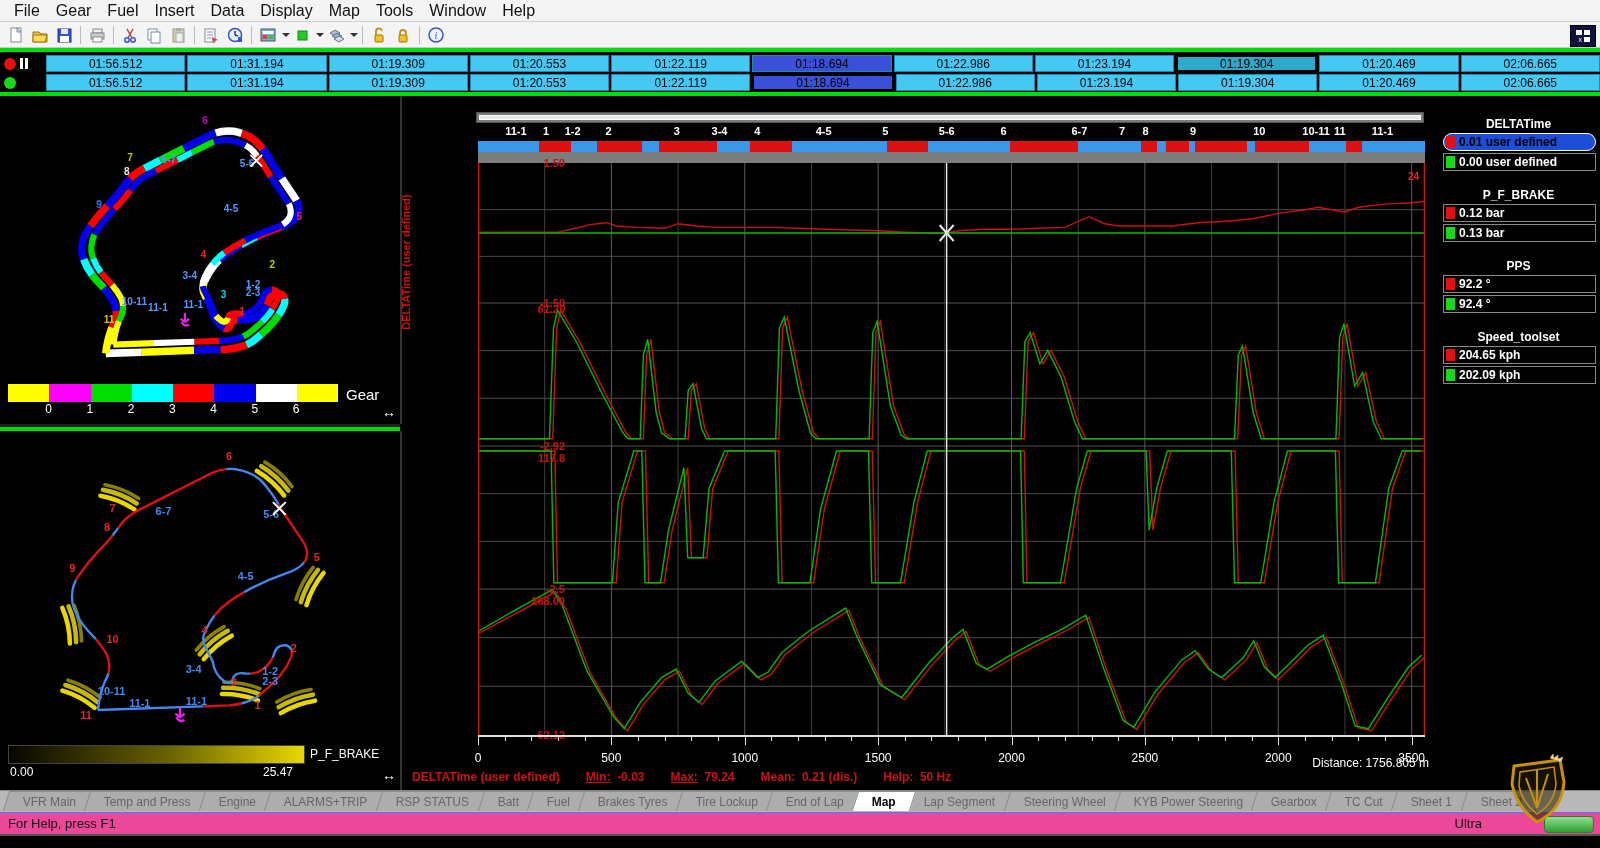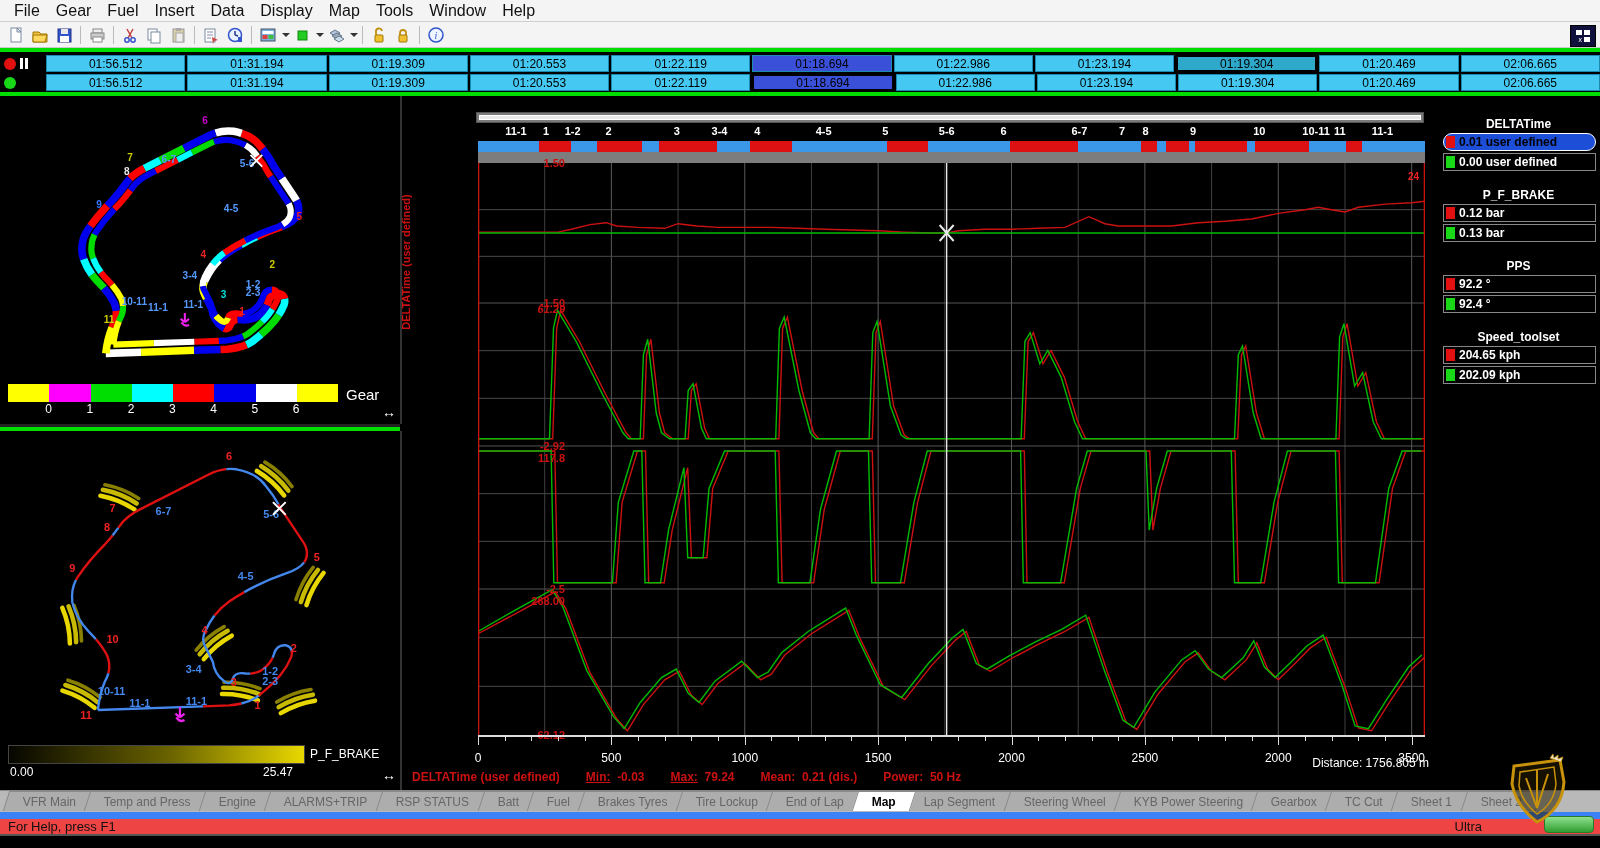--- a/index.html
+++ b/index.html
@@ -60,21 +60,21 @@
   .lg-swatch{width:9px;height:12px;margin:0 4px 0 2px;}
   
   #tabbar{left:0;top:790px;width:1600px;height:22px;background:#b9b9b9;display:flex;align-items:flex-start;
           padding-left:6px;box-sizing:border-box;border-top:1px solid #888;}
   .tab{position:relative;height:20px;margin-right:-6px;padding:0 16px;display:flex;align-items:center;
        font-size:12px;color:#666;background:#adadad;transform:skewX(-18deg);border:1px solid #8a8a8a;
        border-bottom:none;box-sizing:border-box;cursor:default;}
   .tab .t{transform:skewX(18deg);white-space:nowrap;}
   .tab.active{background:#fff;color:#000;z-index:3;font-weight:bold;}
   
-  #statusbar{left:0;top:812px;width:1600px;height:22px;background:#ef4444;border-top:7px solid #3b82f6;
+  #statusbar{left:0;top:812px;width:1600px;height:22px;background:#ec4899;border-top:1px solid #3b82f6;
              display:flex;align-items:center;justify-content:space-between;padding:0 8px;box-sizing:border-box;}
   #status-left{font-size:13px;color:#111;}
   #status-right{font-size:13px;color:#111;margin-right:110px;}
   #battery{position:absolute;right:6px;top:816px;width:48px;height:15px;border-radius:4px;
            background:linear-gradient(#8fe08f,#2f9e2f);border:1px solid #2a7a2a;}
   #crest{position:absolute;right:32px;top:752px;width:62px;height:74px;z-index:5;}
   #bottom-strip{left:0;top:834px;width:1600px;height:14px;background:#000;border-top:2px solid #555;}
   svg{display:block;}
 </style>
 </head>
@@ -614,21 +614,21 @@
         <span class="xtick-label" style="left: 70.4225%;">2500</span>
         <span class="xtick-label" style="left: 84.507%;">2000</span>
         <span class="xtick-label" style="left: 98.5915%;">3500</span>
       </div>
     <div id="distance-label">Distance: 1756.805 m</div>
     <div id="stats-line">
       <span>DELTATime (user defined)</span>
       <span><u>Min:</u>&nbsp;&nbsp;<span>-0.03</span></span>
       <span><u>Max:</u>&nbsp;&nbsp;<span>79.24</span></span>
       <span><span>Mean:</span>&nbsp;&nbsp;<span>0.21 (dis.)</span></span>
-      <span><span>Power:</span>&nbsp;&nbsp;<span>50 Hz</span></span>
+      <span><span>Help:</span>&nbsp;&nbsp;<span>50 Hz</span></span>
     </div>
   </div>
 
   <div id="legend" class="abs">
       <div class="lg-title">DELTATime</div>
       <div class="lg-row hoverable selected">
         <div class="lg-swatch" style="background: rgb(226, 16, 16);"></div>
         <span>0.01 user defined</span>
       </div>
       <div class="lg-row hoverable">

